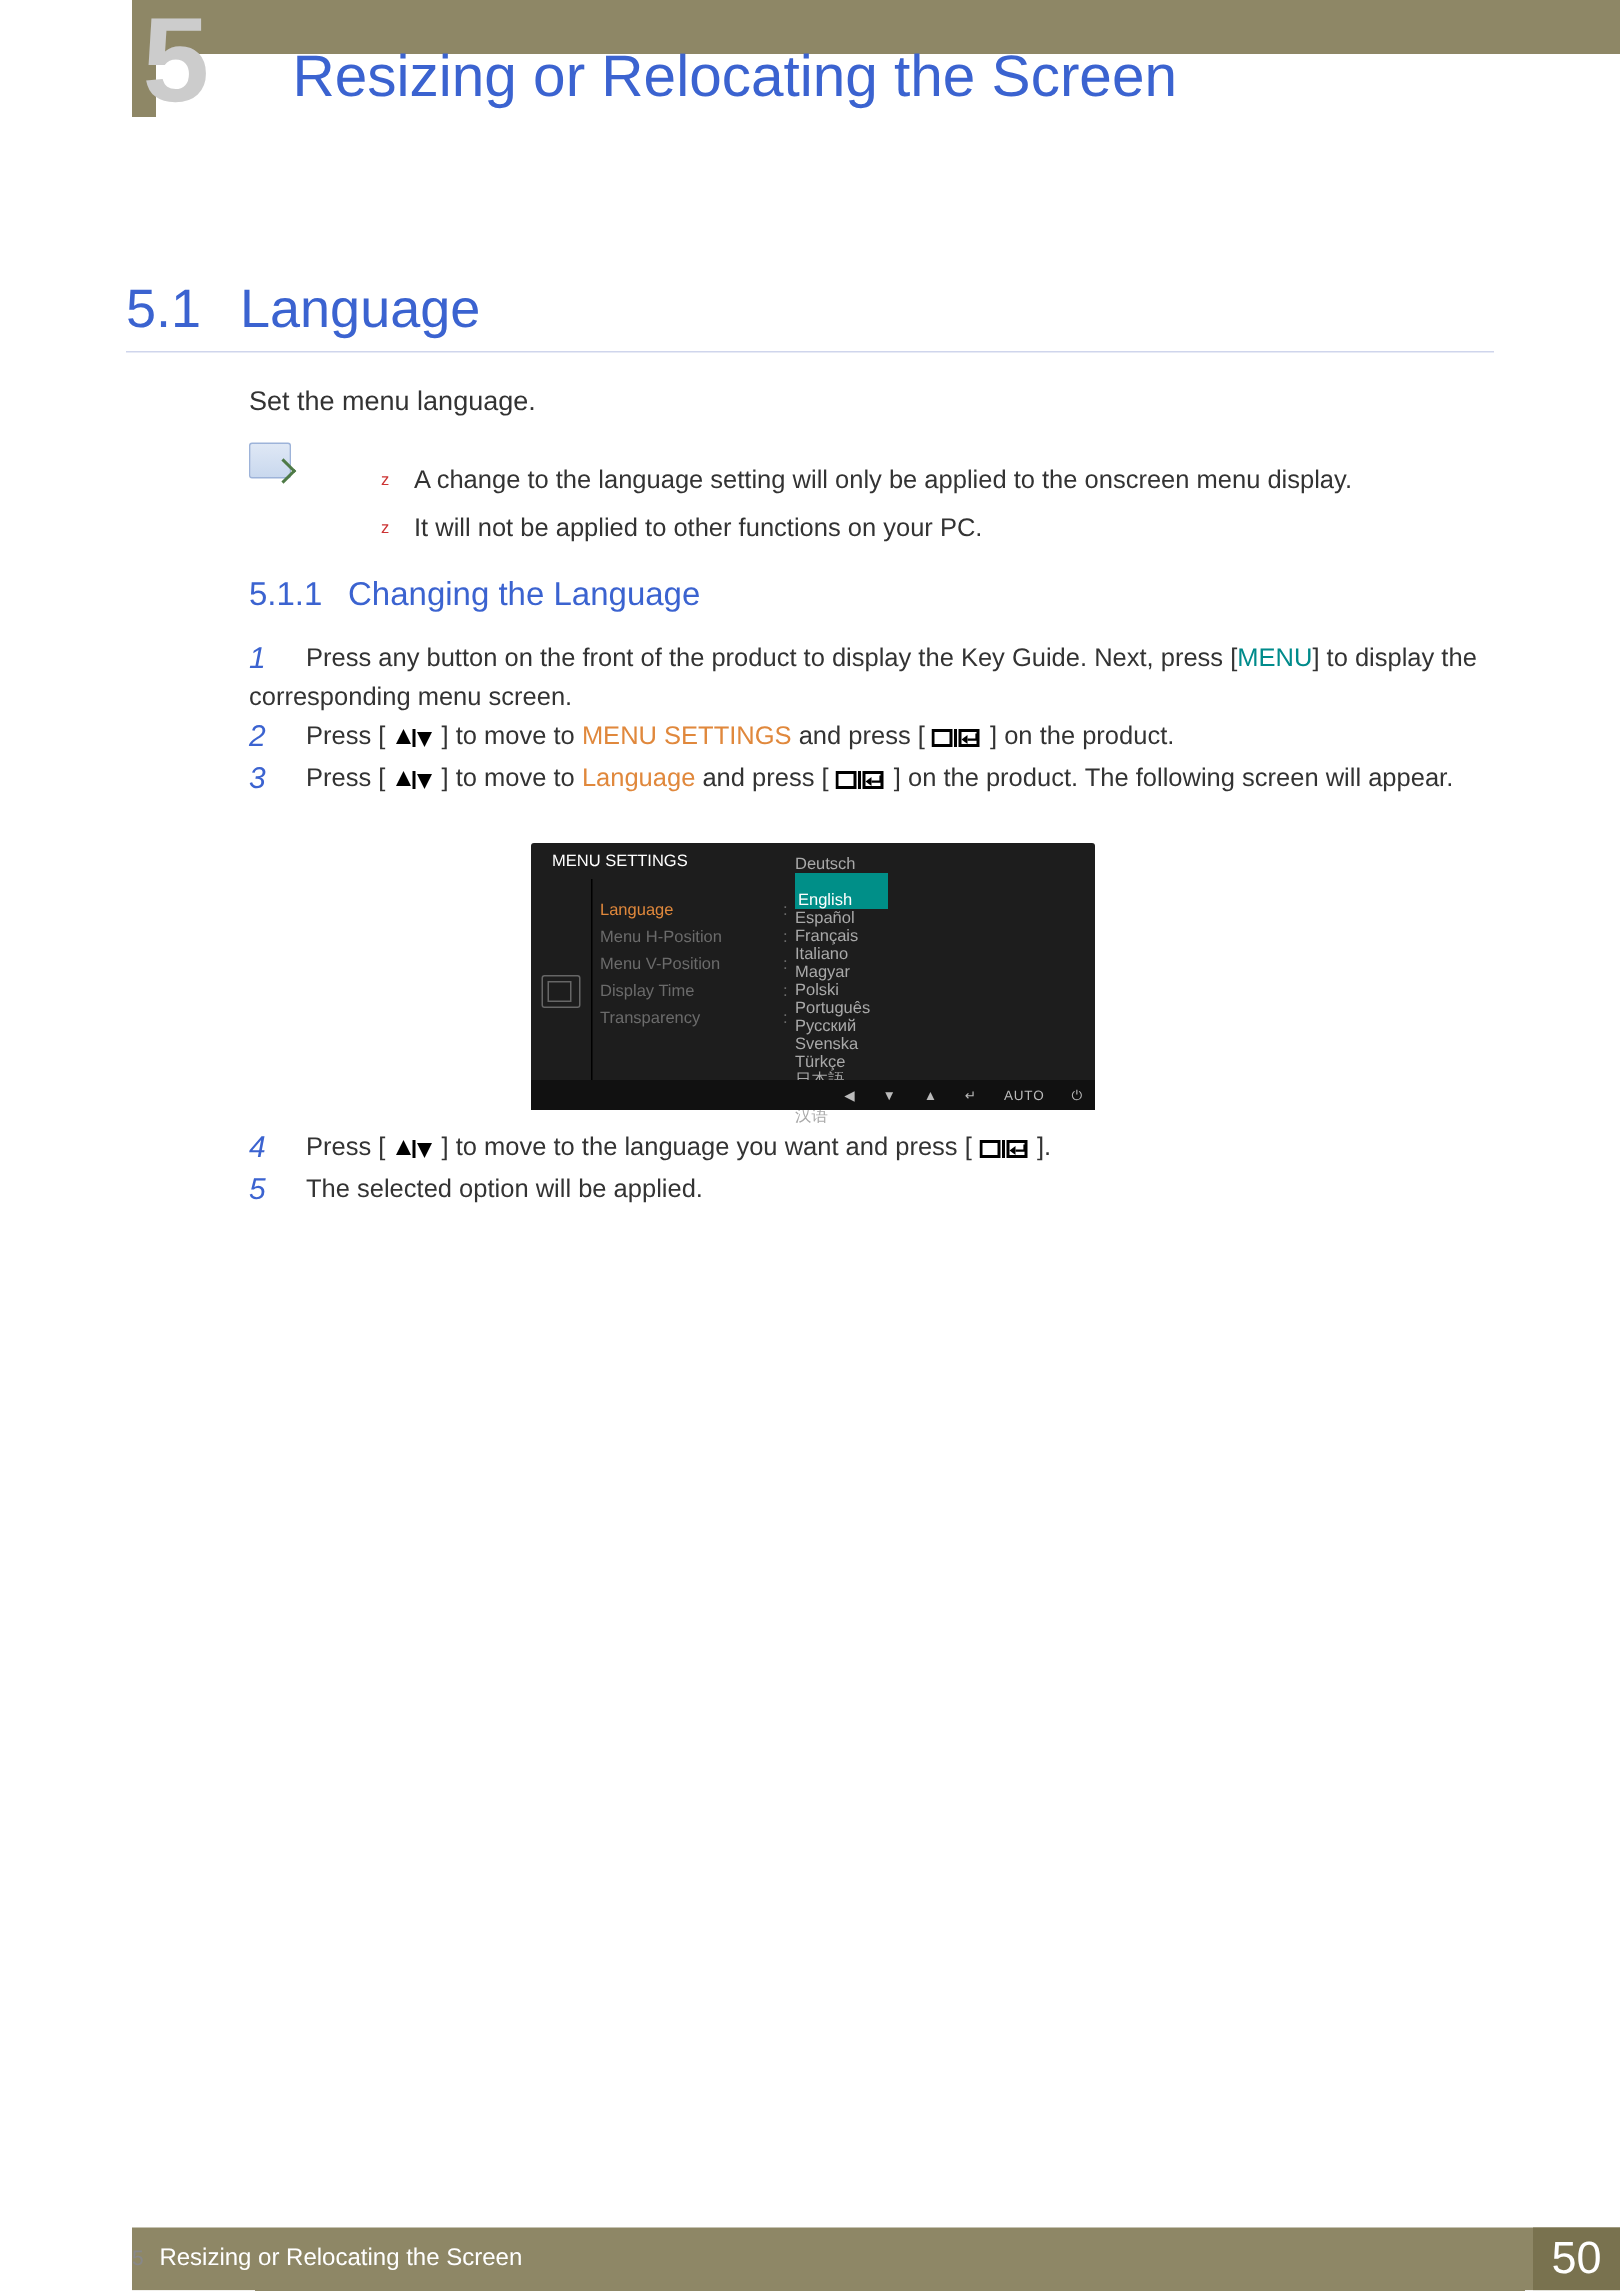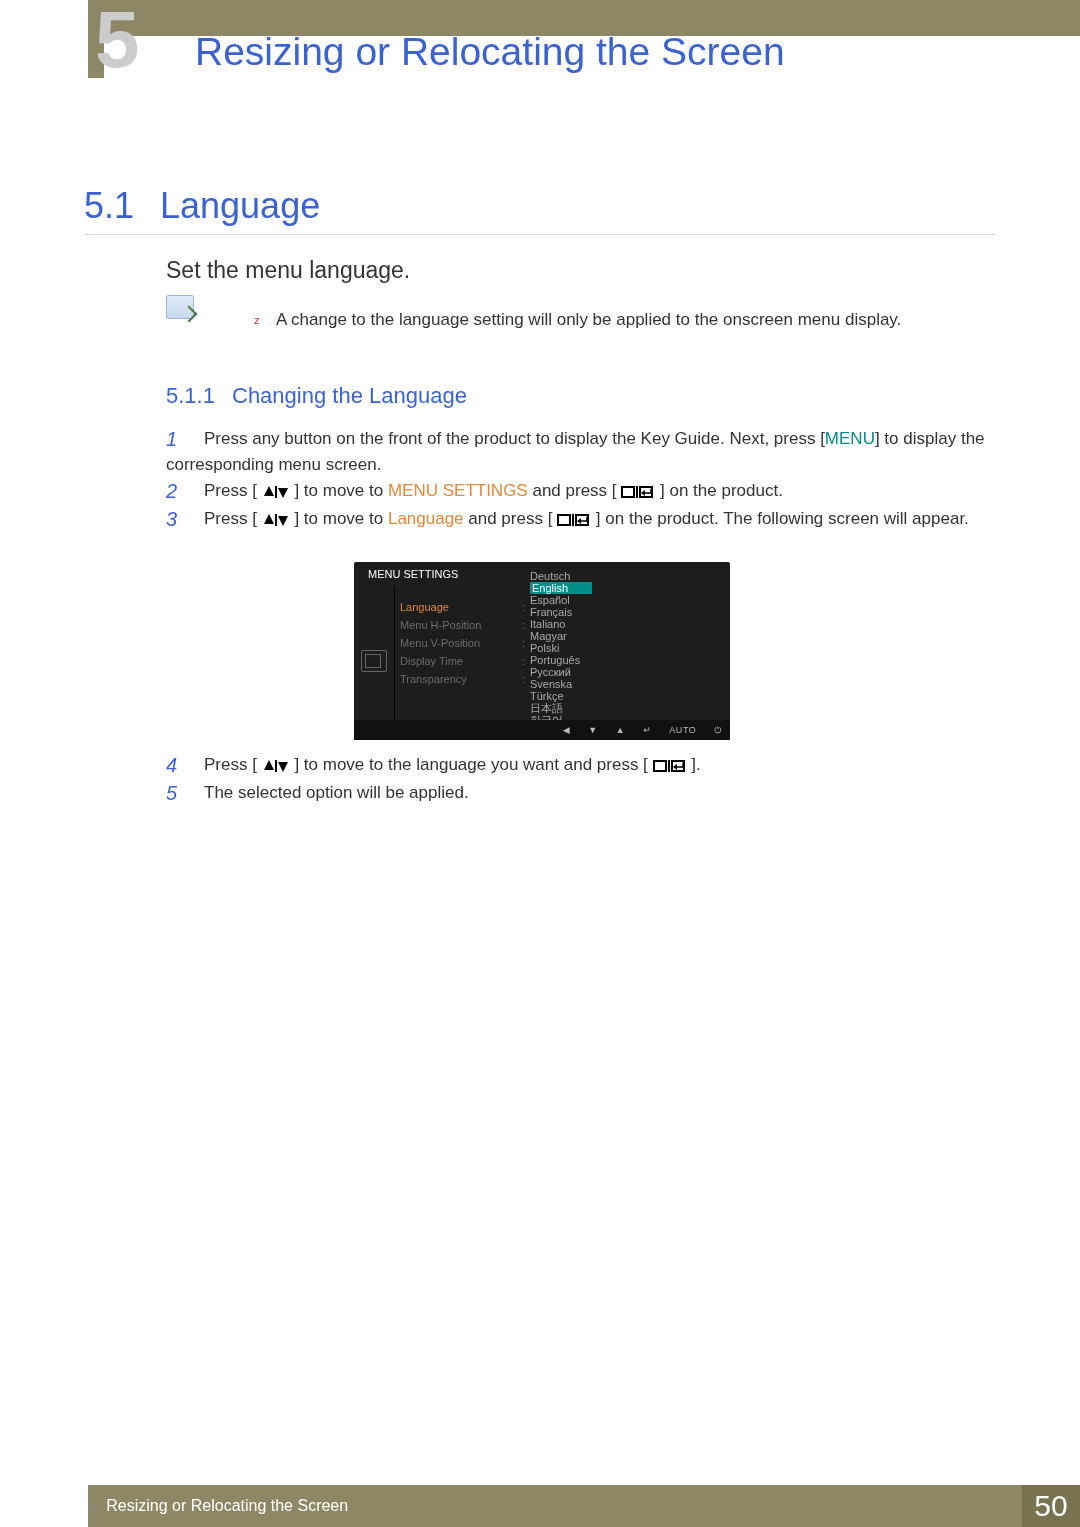--- a/index.html
+++ b/index.html
@@ -9,21 +9,21 @@
   .top-band{position:absolute;left:88px;right:0;top:0;height:36px;background:#8e8766}
   .left-band{position:absolute;left:88px;top:0;width:16px;height:78px;background:#8e8766}
   .chapter-num{position:absolute;left:95px;top:-6px;font-size:80px;font-weight:700;color:#cccccc;font-family:Arial}
   .chapter-title{position:absolute;left:195px;top:30px;font-size:39px;color:#3b63d0}
 
   
   .h51-num{position:absolute;left:84px;top:185px;font-size:36px;color:#3b63d0}
   .h51-txt{position:absolute;left:160px;top:185px;font-size:36px;color:#3b63d0}
   .h51-rule{position:absolute;left:84px;right:84px;top:234px;border-top:1px solid #cfd5ec}
 
-  .intro{position:absolute;left:166px;top:257px;font-size:23px;color:#333}
+  .intro{position:absolute;left:166px;top:257px;font-size:18px;color:#333}
 
   
   .note-icon{position:absolute;left:166px;top:295px;width:26px;height:22px;background:linear-gradient(180deg,#dfe8f5,#c9d8ee);border:1px solid #9db3d9;border-radius:2px}
   .note-icon::after{content:"";position:absolute;right:-2px;bottom:-2px;width:10px;height:10px;border-bottom:2px solid #4e7a46;border-right:2px solid #4e7a46;transform:rotate(-45deg)}
   .note-lines{position:absolute;left:214px;top:293px;font-size:17px;color:#333}
   .note-lines li{list-style:none;margin:0 0 12px 0;position:relative;padding-left:22px}
   .note-lines li::before{content:"z";color:#c33;position:absolute;left:0;top:4px;font-size:11px}
 
   
   .h511-num{position:absolute;left:166px;top:383px;font-size:22px;color:#3b63d0}
@@ -47,21 +47,21 @@
   
   .osd{position:absolute;left:354px;top:562px;width:376px;height:178px;background:#1d1d1d;border-radius:2px;font-family:Verdana,Geneva,sans-serif}
   .osd-title{position:absolute;left:14px;top:6px;color:#fff;font-size:11px}
   .osd-side{position:absolute;left:0;top:24px;bottom:20px;width:40px;border-right:1px solid #000}
   .osd-side .ic{position:absolute;left:7px;top:64px;width:24px;height:20px;border:1px solid #666;border-radius:2px}
   .osd-side .ic::after{content:"";position:absolute;left:3px;top:3px;width:14px;height:12px;border:1px solid #666}
   .osd-items{position:absolute;left:46px;top:36px;font-size:11px;color:#6b6b6b}
   .osd-items div{height:18px;line-height:18px}
   .osd-items .sel{color:#e0883c}
   .osd-langs{position:absolute;left:176px;top:8px;font-size:11px;color:#a9a9a9;line-height:12px}
-  .osd-langs .hl{background:#008f88;color:#fff;display:inline-block;padding:0 24px 0 2px}
+  .osd-langs .hl{background:#008f88;color:#fff;display:inline-block;padding:12px 24px 0 2px}
   .osd-colon{position:absolute;left:168px;top:36px;font-size:11px;color:#6b6b6b;line-height:18px}
   .osd-bottom{position:absolute;left:0;right:0;bottom:0;height:20px;background:#111;color:#aaa;font-size:9px;letter-spacing:.06em;display:flex;justify-content:flex-end;align-items:center;gap:18px;padding-right:8px}
   .osd-bottom span{color:#bbb}
 
   
   .foot-bar{position:absolute;left:88px;right:0;bottom:0;height:42px;background:#8e8766;display:flex;justify-content:space-between;align-items:center}
   .foot-bar .label{color:#fff;font-size:16px;margin-right:12px}
   .foot-bar .pg{width:58px;height:42px;background:#79724f;color:#fff;font-size:30px;display:flex;align-items:center;justify-content:center;font-weight:400}
   .foot-chap{color:#888;font-size:14px;margin-right:6px}
 </style>
@@ -76,20 +76,21 @@
 
   <div class="h51-num">5.1</div>
   <div class="h51-txt">Language</div>
   <div class="h51-rule"></div>
 
   <div class="intro">Set the menu language.</div>
 
   <div class="note-icon"></div>
   <ul class="note-lines">
     <li>A change to the language setting will only be applied to the onscreen menu display.</li>
+    <li>It will not be applied to other functions on your PC.</li>
   </ul>
 
   <div class="h511-num">5.1.1</div>
   <div class="h511-txt">Changing the Language</div>
 
   <div class="step step1">
     <span class="num">1</span>
     <span class="body">
       <span>Press any button on the front of the product to display the Key Guide. Next, press [</span><span class="teal">MENU</span><span>] to display the corresponding menu screen.</span>
     </span>

